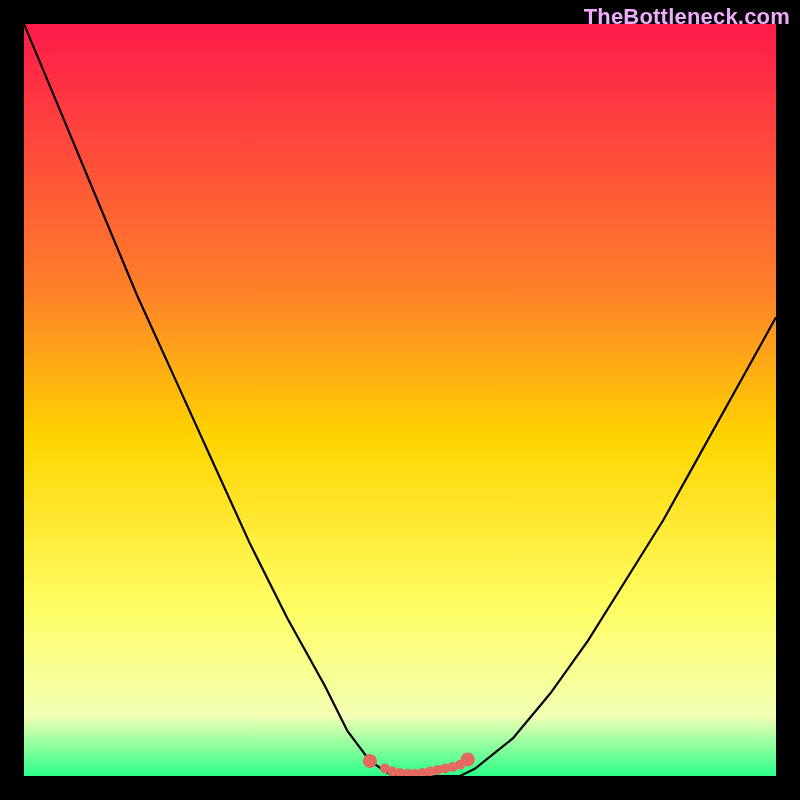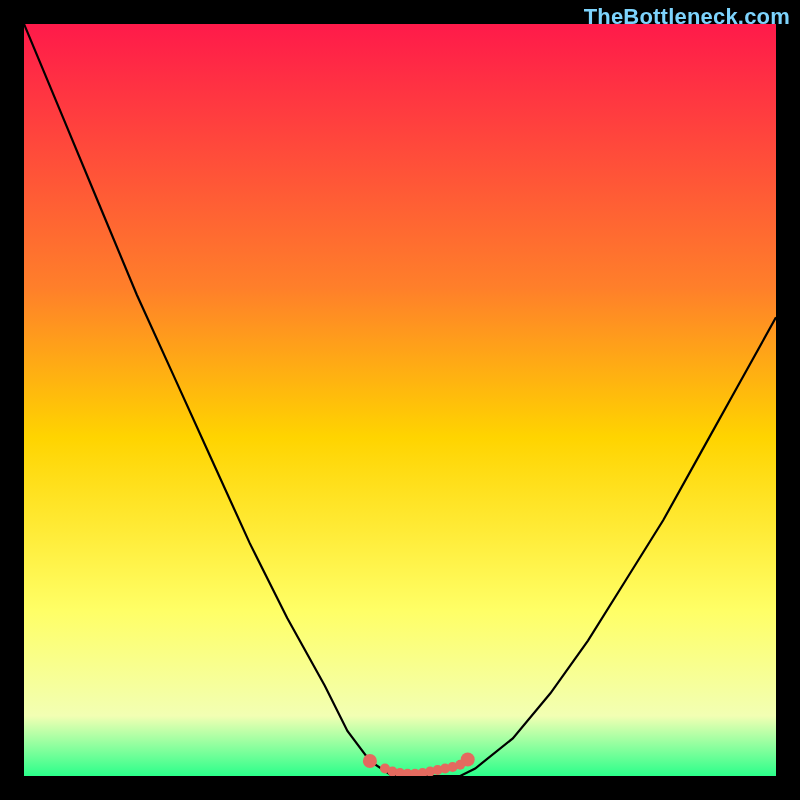--- a/index.html
+++ b/index.html
@@ -14,21 +14,21 @@
   .frame {
     position: relative;
     width: 800px;
     height: 800px;
     background: #000;
   }
   .watermark {
     position: absolute;
     top: 4px;
     right: 10px;
-    color: #7dd3fc;
+    color: #f0abfc;
     font-size: 22px;
     font-weight: 600;
     letter-spacing: 0.2px;
     z-index: 5;
     text-align: right;
   }
   .plot-wrap {
     position: absolute;
     left: 24px;
     top: 24px;

